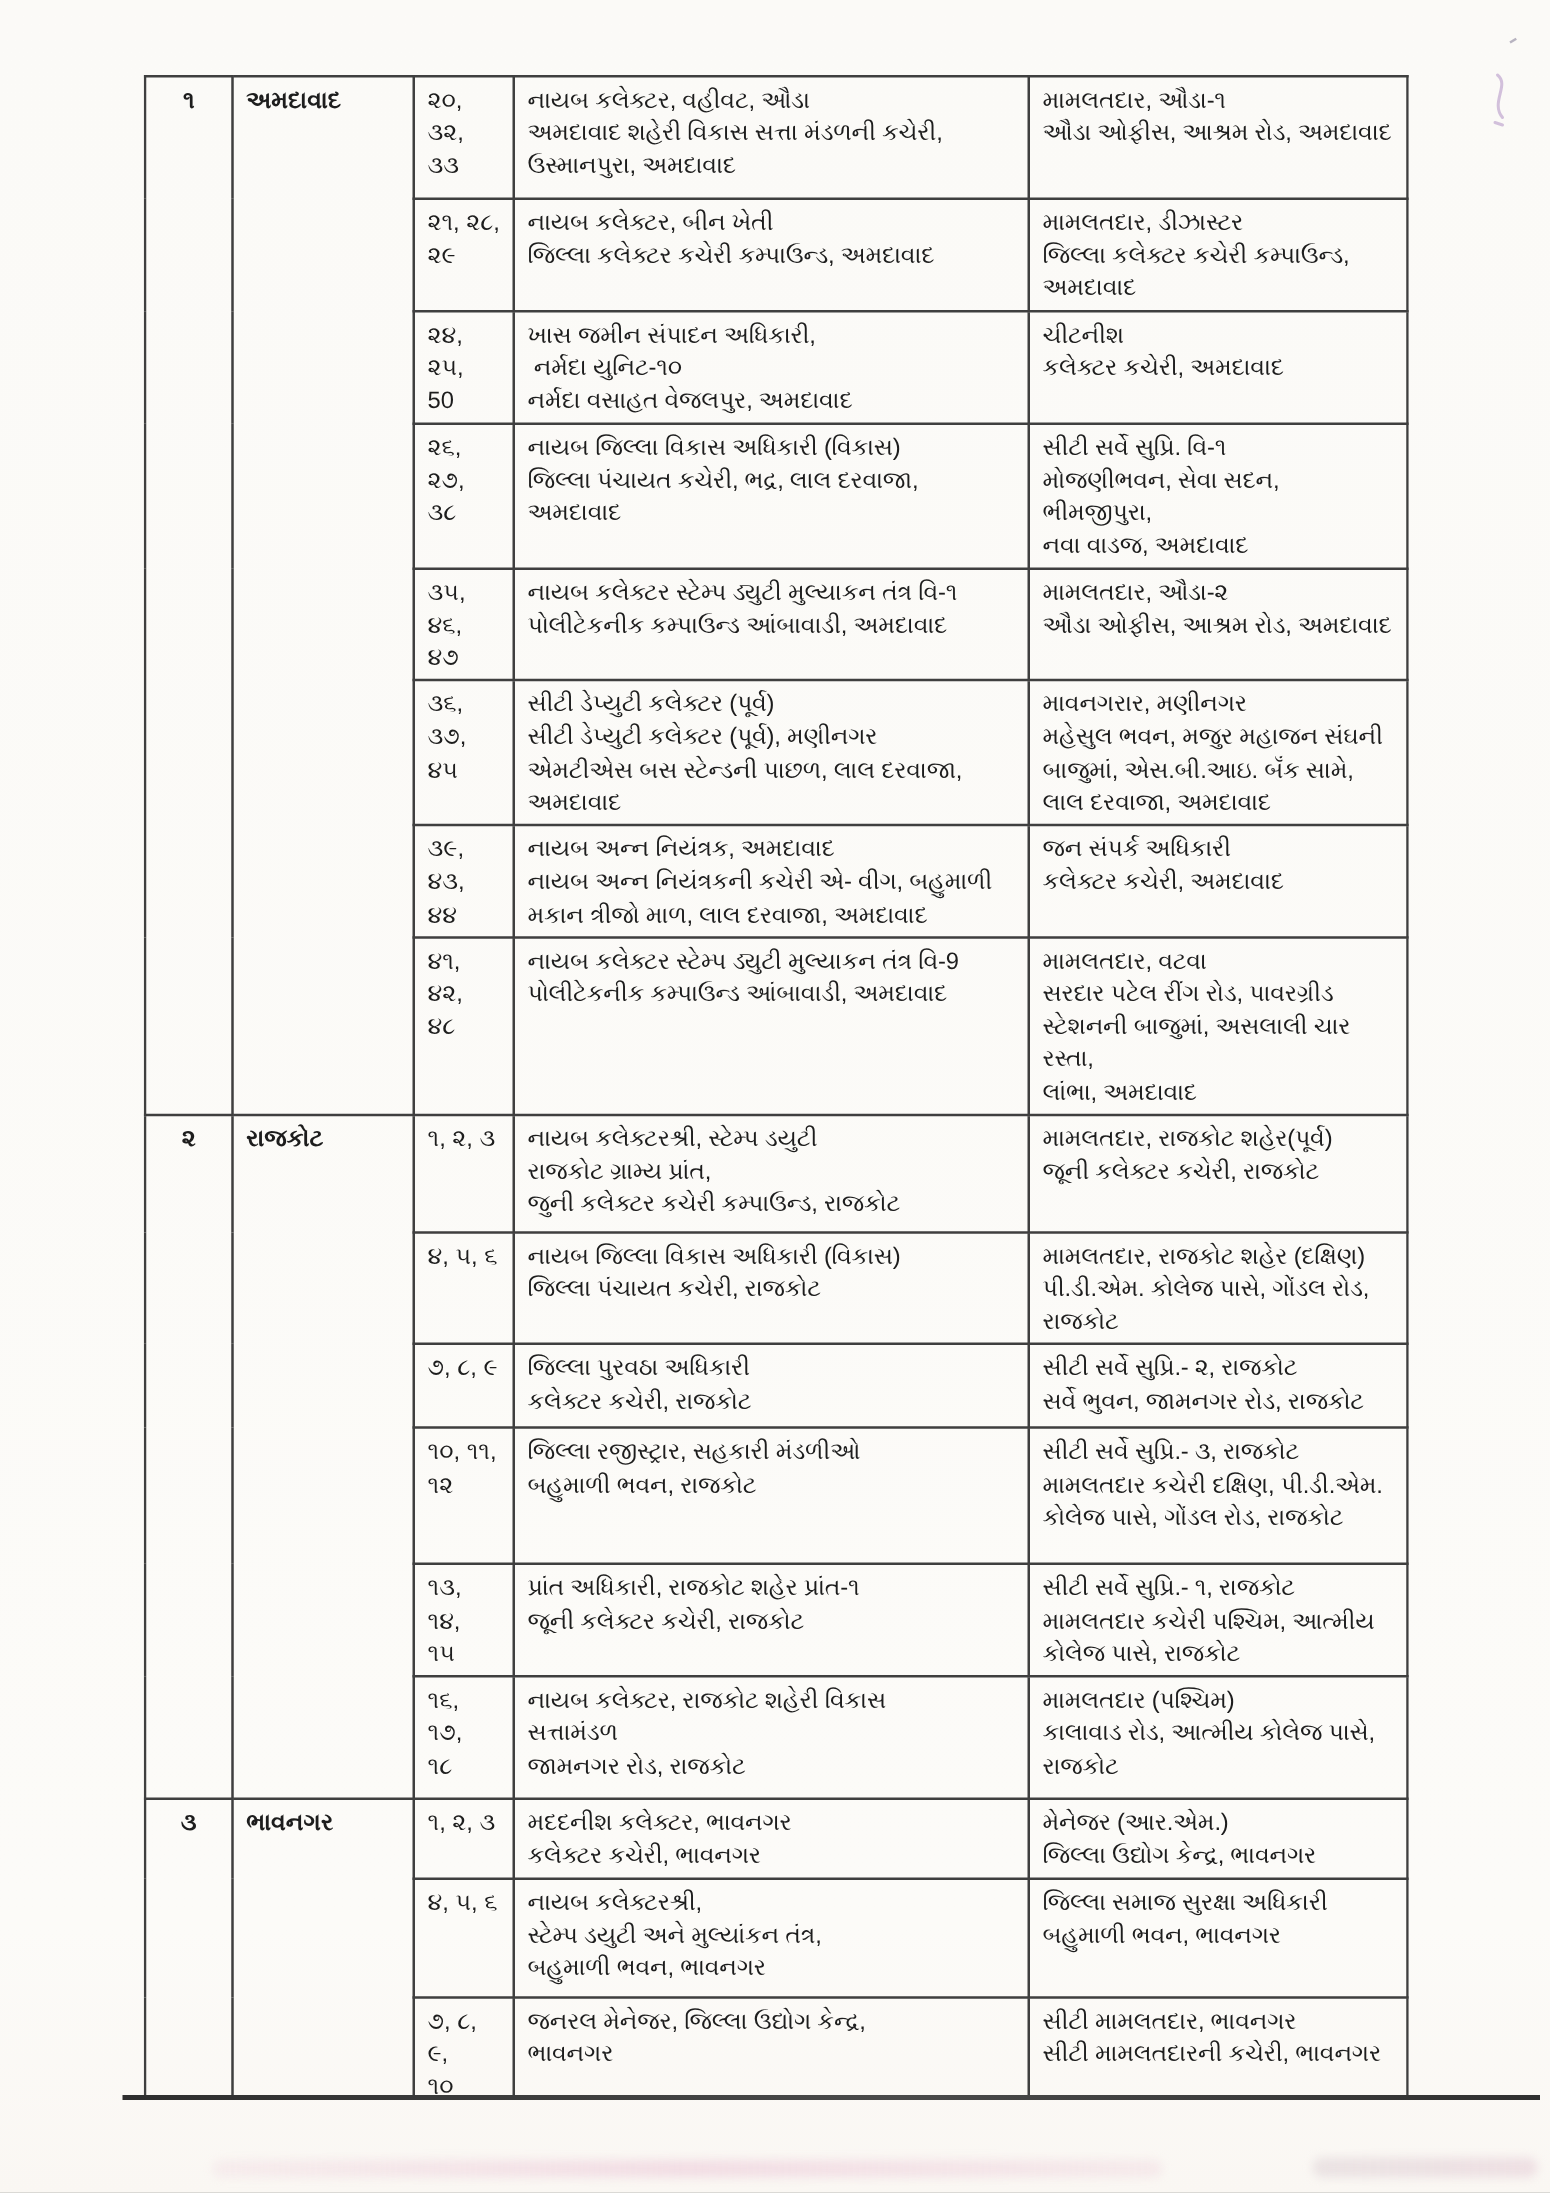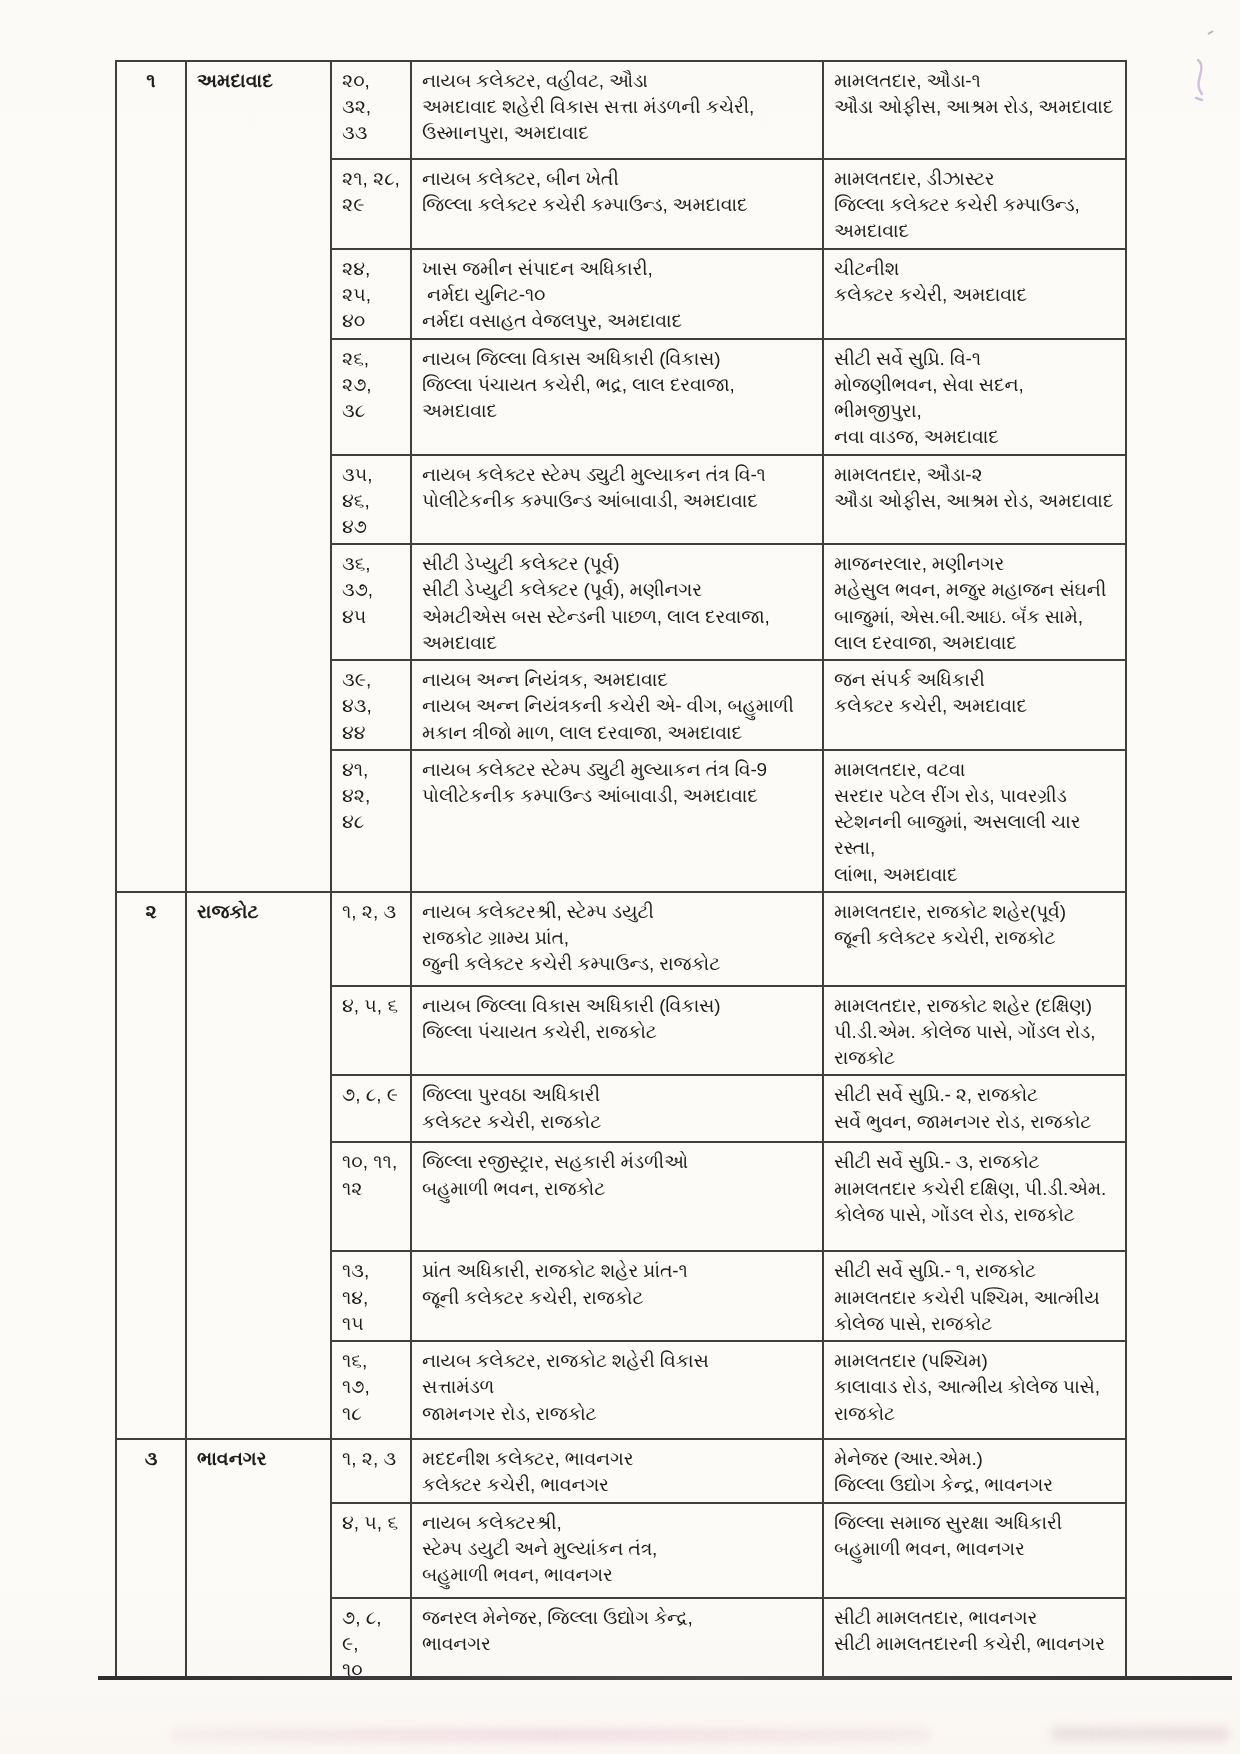--- a/index.html
+++ b/index.html
@@ -90,21 +90,21 @@
           <div class="bb">જિલ્લા કલેક્ટર કચેરી કમ્પાઉન્ડ, અમદાવાદ</div>
         </td>
         <td>
           <div class="tt">મામલતદાર, ડીઝાસ્ટર</div>
           <div class="bb">જિલ્લા કલેક્ટર કચેરી કમ્પાઉન્ડ,
 અમદાવાદ</div>
         </td>
       </tr>
       <tr style="height:89px">
         <td class="c-num">૨૪, ૨૫,
-૪૦</td>
+50</td>
         <td>
           <div class="tt">ખાસ જમીન સંપાદન અધિકારી,
 &nbsp;નર્મદા યુનિટ-૧૦</div>
           <div class="bb">નર્મદા વસાહત વેજલપુર, અમદાવાદ</div>
         </td>
         <td>
           <div class="tt">ચીટનીશ</div>
           <div class="bb">કલેક્ટર કચેરી, અમદાવાદ</div>
         </td>
       </tr>
@@ -137,21 +137,21 @@
       <tr style="height:101px">
         <td class="c-num">૩૬, ૩૭,
 ૪૫</td>
         <td>
           <div class="tt">સીટી ડેપ્યુટી કલેક્ટર (પૂર્વ)</div>
           <div class="bb">સીટી ડેપ્યુટી કલેક્ટર (પૂર્વ), મણીનગર
 એમટીએસ બસ સ્ટેન્ડની પાછળ, લાલ દરવાજા,
 અમદાવાદ</div>
         </td>
         <td>
-          <div class="tt">માજનરલાર, મણીનગર</div>
+          <div class="tt">માવનગરાર, મણીનગર</div>
           <div class="bb">મહેસુલ ભવન, મજુર મહાજન સંઘની
 બાજુમાં, એસ.બી.આઇ. બૅંક સામે,
 લાલ દરવાજા, અમદાવાદ</div>
         </td>
       </tr>
       <tr style="height:72px">
         <td class="c-num">૩૯, ૪૩,
 ૪૪</td>
         <td>
           <div class="tt">નાયબ અન્ન નિયંત્રક, અમદાવાદ</div>

